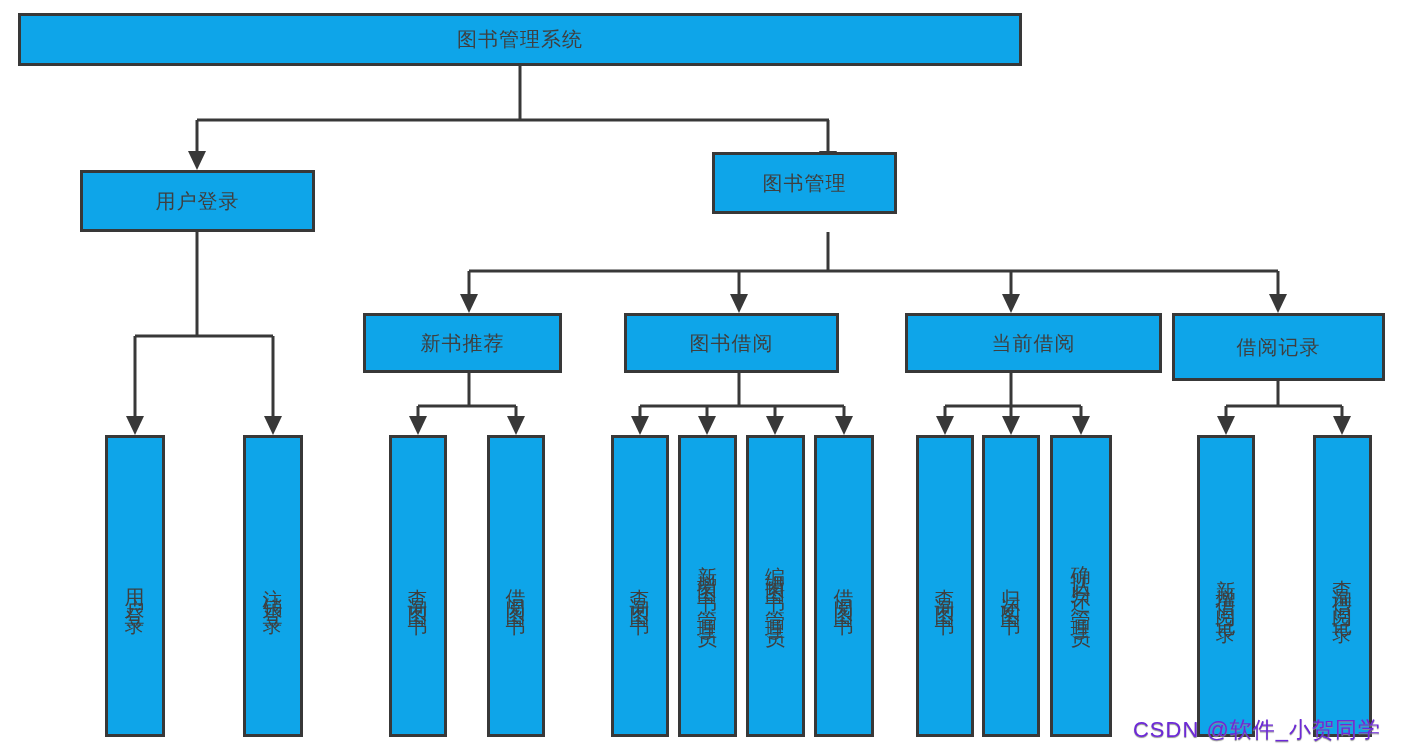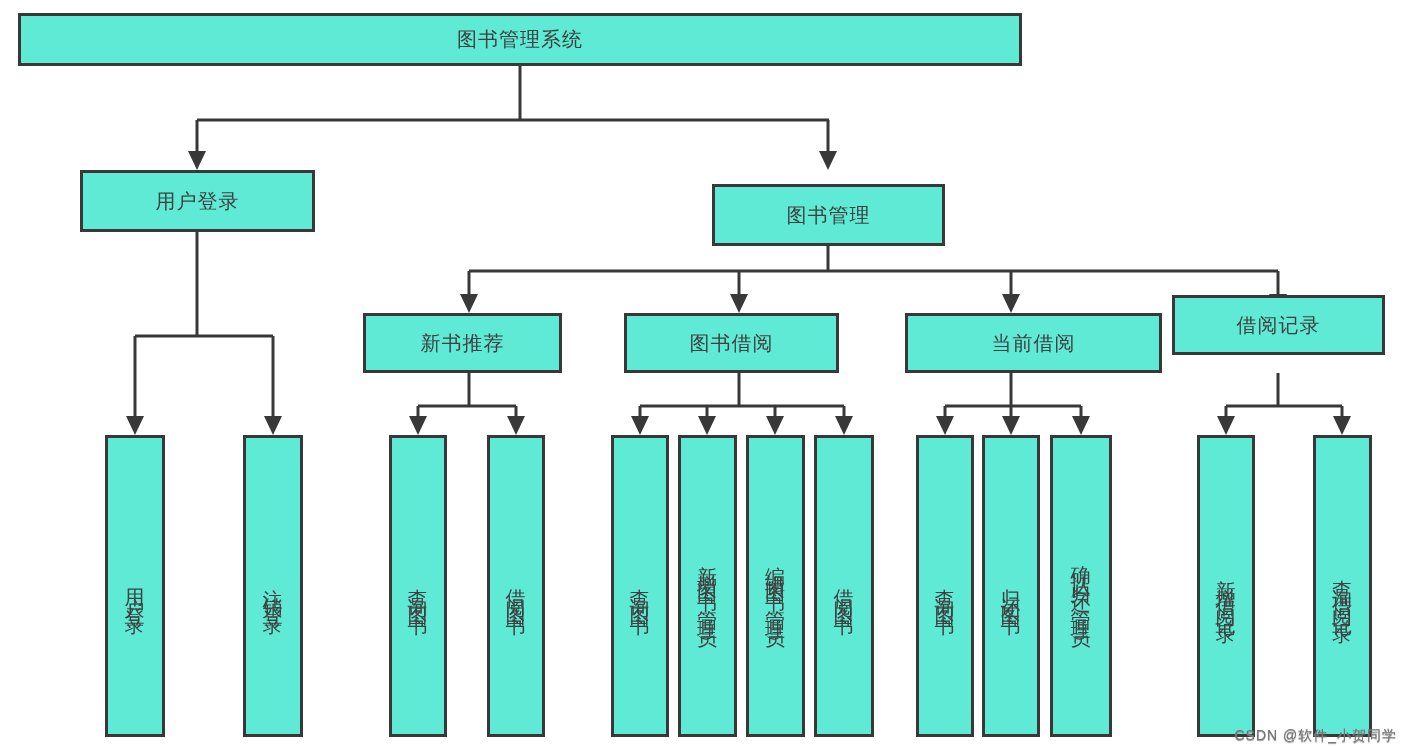--- a/index.html
+++ b/index.html
@@ -14,21 +14,21 @@
   .wires {
     position: absolute;
     left: 0; top: 0;
     width: 1405px; height: 747px;
     pointer-events: none;
   }
   .box {
     position: absolute;
     box-sizing: border-box;
     border: 3px solid #383838;
-    background: #5eead4;
+    background: #0ea5e9;
     display: flex;
     align-items: center;
     justify-content: center;
   }
   .hlabel {
     font-size: 20px;
     letter-spacing: 1px;
     color: #3f3f3f;
     white-space: nowrap;
   }
@@ -37,25 +37,25 @@
     text-orientation: upright;
     font-size: 20px;
     line-height: 1.1;
     letter-spacing: 9px;
     padding-top: 9px;
     color: #3f3f3f;
     white-space: nowrap;
   }
   .watermark {
     position: absolute;
-    right: 8px;
+    right: 24px;
     bottom: 2px;
-    font-size: 14px;
+    font-size: 22px;
     letter-spacing: 1px;
-    color: #737373;
+    color: #6d28d9;
     text-shadow: 0 1px 1px #8d8d8d;
     white-space: nowrap;
   }
 </style>
 </head>
 <body>
 
 <div class="stage">
 
   <svg class="wires" viewBox="0 0 1405 747" xmlns="http://www.w3.org/2000/svg">
@@ -120,34 +120,34 @@
     </g>
   </svg>
 
   <div class="box" style="left:18px;top:13px;width:1004px;height:53px">
     <span class="hlabel">图书管理系统</span>
   </div>
 
   <div class="box" style="left:80px;top:170px;width:235px;height:62px">
     <span class="hlabel">用户登录</span>
   </div>
-  <div class="box" style="left:712px;top:184px;width:233px;height:62px">
+  <div class="box" style="left:712px;top:152px;width:185px;height:62px">
     <span class="hlabel">图书管理</span>
   </div>
 
   <div class="box" style="left:363px;top:313px;width:199px;height:60px">
     <span class="hlabel">新书推荐</span>
   </div>
   <div class="box" style="left:624px;top:313px;width:215px;height:60px">
     <span class="hlabel">图书借阅</span>
   </div>
   <div class="box" style="left:905px;top:313px;width:257px;height:60px">
     <span class="hlabel">当前借阅</span>
   </div>
-  <div class="box" style="left:1172px;top:295px;width:213px;height:60px">
+  <div class="box" style="left:1172px;top:313px;width:213px;height:68px">
     <span class="hlabel">借阅记录</span>
   </div>
 
   <div class="box" style="left:105px;top:435px;width:60px;height:302px">
     <span class="vlabel">用户登录</span>
   </div>
   <div class="box" style="left:243px;top:435px;width:60px;height:302px">
     <span class="vlabel">注销登录</span>
   </div>
 

